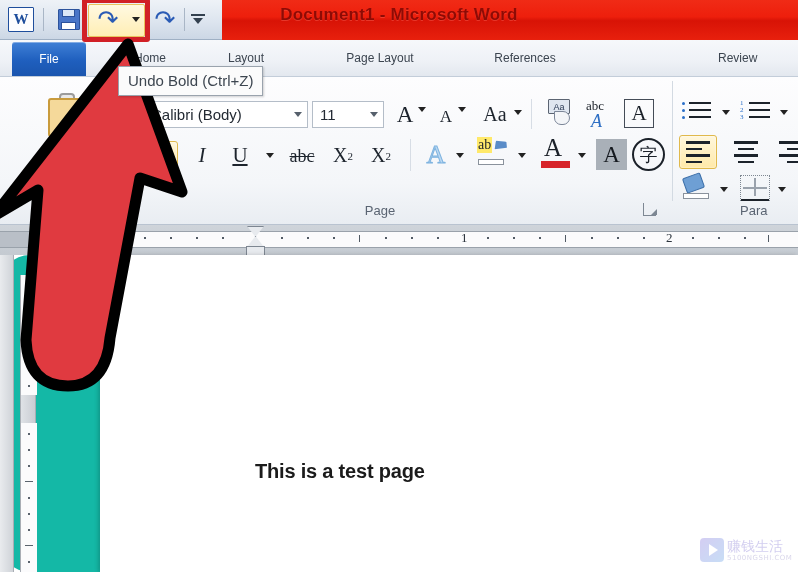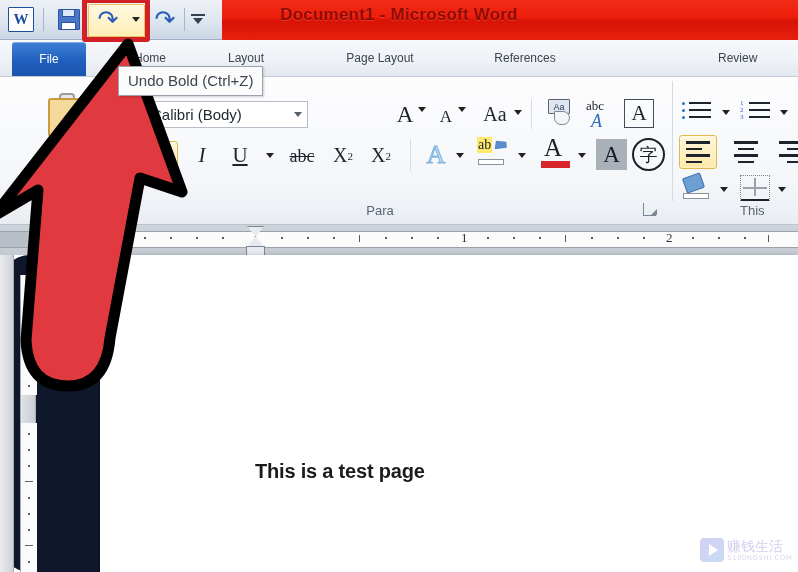--- a/index.html
+++ b/index.html
@@ -162,21 +162,21 @@
   .rnum{position:absolute;top:5px;font-size:13px;color:#2c343d;font-family:"Liberation Serif",serif;}
   .indent-top{position:absolute;left:247px;top:1px;width:17px;height:11px;background:#e7eaee;border:1px solid #7d8691;box-sizing:border-box;
      clip-path:polygon(0 0,100% 0,50% 100%);}
   .indent-bot{position:absolute;left:247px;top:11px;width:17px;height:11px;background:#e7eaee;border:1px solid #7d8691;box-sizing:border-box;
      clip-path:polygon(50% 0,100% 100%,0 100%);}
   .indent-sq{position:absolute;left:246px;top:21px;width:19px;height:11px;background:#e7eaee;border:1px solid #7d8691;box-sizing:border-box;}
 
   
   .workspace{
     position:absolute;left:0;top:255px;width:670px;height:317px;
-    background:#0f172a;
+    background:#14b8a6;
     border-radius:30px;
   }
   .leftgutter{
     position:absolute;left:0;top:0;width:14px;height:317px;
     background:linear-gradient(to right,#e9ebee,#cfd3d8);
     border-right:1px solid #a8adb4;box-sizing:border-box;
   }
   .vruler{
     position:absolute;left:20px;top:20px;width:16px;height:297px;
     background:linear-gradient(to right,#dfe2e6,#c9cdd3);
@@ -294,20 +294,26 @@
       <div class="board"></div>
     </div>
     <div class="grp-sep" style="left:135px;"></div>
 
     <div class="combo" style="left:143px;top:24px;width:165px;height:27px;">
       <span class="txt">Calibri (Body)</span>
       <span class="dd">
           <i class="caret"></i>
         </span>
     </div>
+    <div class="combo" style="left:312px;top:24px;width:72px;height:27px;">
+      <span class="txt">11</span>
+      <span class="dd">
+          <i class="caret"></i>
+        </span>
+    </div>
 
     <div class="rbtn serif" style="left:392px;top:24px;width:26px;height:27px;font-size:23px;">
       <span>A</span>
     </div>
     <div class="caret" style="left:418px;top:30px;"></div>
     <div class="rbtn serif" style="left:436px;top:28px;width:20px;height:23px;font-size:17px;">
       <span>A</span>
     </div>
     <div class="caret" style="left:458px;top:30px;"></div>
 
@@ -379,21 +385,21 @@
     <div class="caret" style="left:578px;top:76px;"></div>
 
     <div class="serif" style="position:absolute;left:596px;top:62px;width:31px;height:31px;background:#a9b0b8;display:flex;align-items:center;justify-content:center;font-size:23px;color:#15191f;">
       <span>A</span>
     </div>
 
     <div style="position:absolute;left:632px;top:61px;width:33px;height:33px;border:2px solid #1b2129;border-radius:50%;box-sizing:border-box;display:flex;align-items:center;justify-content:center;font-size:18px;color:#1b2129;font-family:'DejaVu Sans',sans-serif;">
       <span>字</span>
     </div>
 
-    <div class="grp-label" style="left:300px;width:160px;">Para</div>
+    <div class="grp-label" style="left:300px;width:160px;">Page</div>
     <div style="position:absolute;left:643px;bottom:8px;width:13px;height:13px;border-left:1.4px solid #7d8793;border-bottom:1.4px solid #7d8793;box-sizing:border-box;">
       <div style="position:absolute;right:-1px;bottom:0;width:0;height:0;border-left:6px solid transparent;border-bottom:6px solid #7d8793;"></div>
     </div>
 
     <div class="grp-sep" style="left:672px;"></div>
 
     <div style="position:absolute;left:682px;top:22px;width:34px;height:26px;">
       <div class="bullets">
         <i style="left:0;top:3px;"></i>
           <i style="left:0;top:10px;"></i>
@@ -448,21 +454,21 @@
     </div>
     <div class="caret" style="left:720px;top:110px;"></div>
 
     <div style="position:absolute;left:740px;top:98px;width:30px;height:26px;border:1.5px dotted #7e8792;box-sizing:border-box;">
       <div style="position:absolute;left:0;bottom:-1px;width:28px;height:2.5px;background:#1b2129;"></div>
       <div style="position:absolute;left:13px;top:2px;width:1.5px;height:18px;background:#9aa2ac;"></div>
       <div style="position:absolute;left:2px;top:11px;width:24px;height:1.5px;background:#9aa2ac;"></div>
     </div>
     <div class="caret" style="left:778px;top:110px;"></div>
 
-    <div class="grp-label" style="left:740px;width:58px;text-align:left;">This</div>
+    <div class="grp-label" style="left:740px;width:58px;text-align:left;">Para</div>
   </div>
 
   <div class="hruler">
     <div class="lead"></div>
     <div class="track"></div>
 
     <div class="tick" style="left:118px;"></div>
       <div class="tick" style="left:144px;"></div>
     <div class="tick" style="left:170px;"></div>
       <div class="tick" style="left:196px;"></div>

